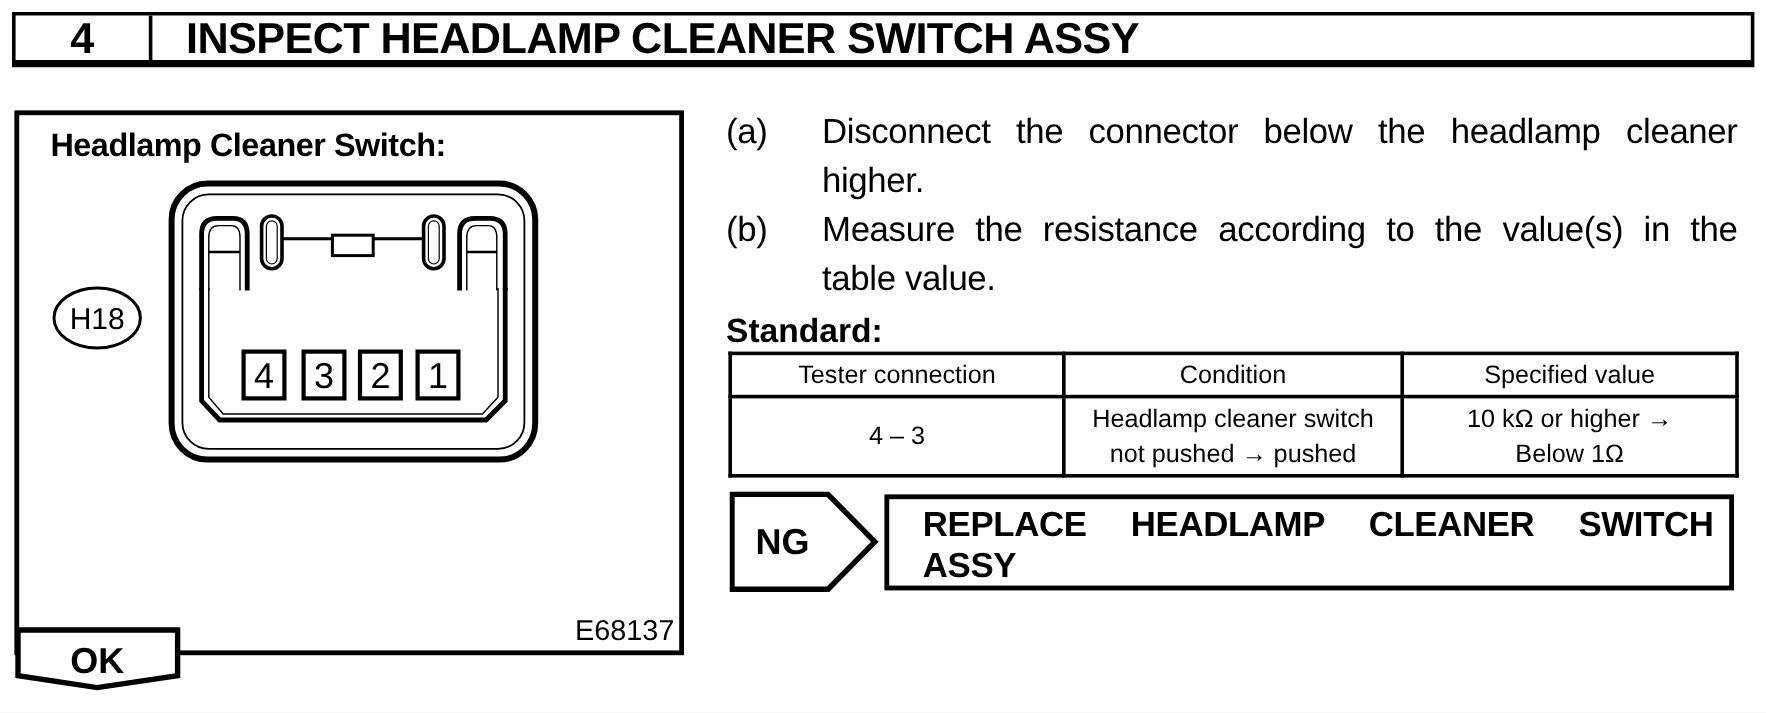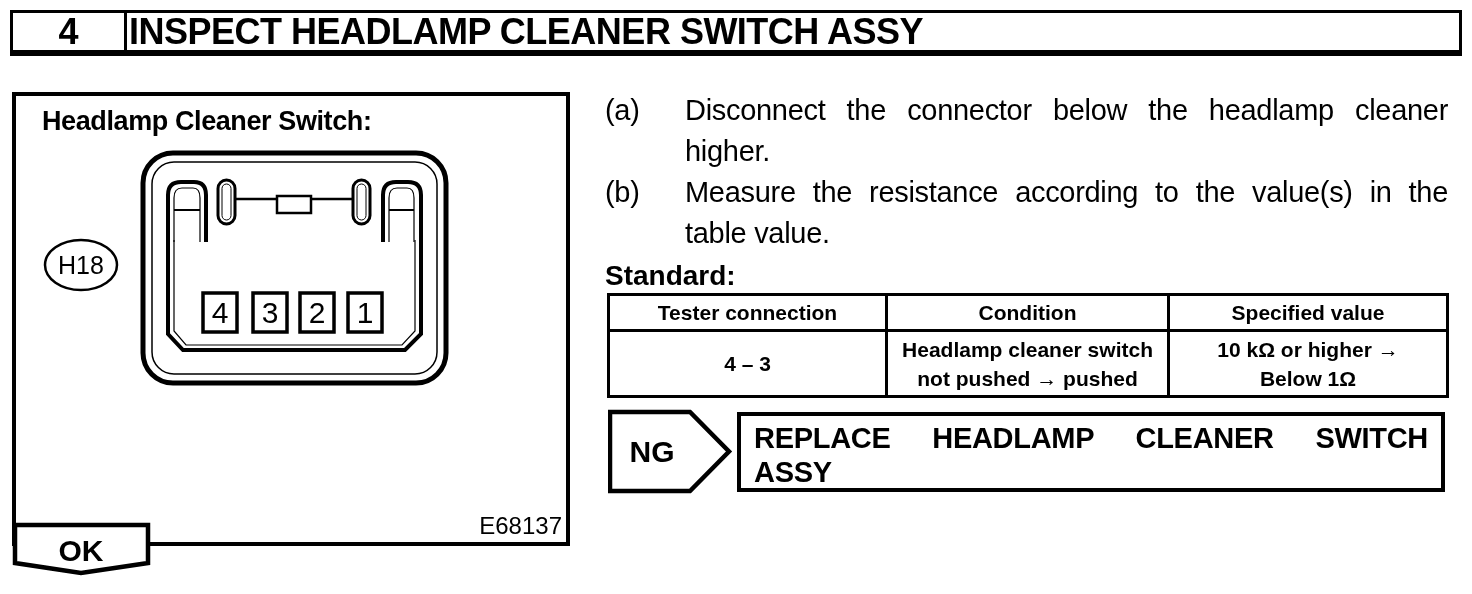--- a/index.html
+++ b/index.html
@@ -13,21 +13,21 @@
   .step-header {
     position:absolute; left:10px; top:10px; width:1452px; height:46px;
     border:3px solid #000; border-bottom-width:6px; display:flex; background:#fff;
   }
   .step-num {
     width:114px; border-right:3px solid #000; display:flex;
     align-items:center; justify-content:center;
     font-size:36px; font-weight:bold;
   }
   .step-title {
-    flex:1; display:flex; align-items:center; padding-left:2px;
+    flex:1; display:flex; align-items:center; padding-left:28px;
     font-size:36px; font-weight:bold; letter-spacing:-0.5px; white-space:nowrap;
   }
 
   
   .figure-box {
     position:absolute; left:12px; top:92px; width:558px; height:454px;
     border:4px solid #000; background:#fff;
   }
   .figure-caption {
     position:absolute; left:26px; top:10px;
@@ -49,32 +49,32 @@
     margin-top:3px; font-size:28px; font-weight:bold; line-height:37px;
   }
 
   
   .spec-table {
     position:absolute; left:607px; top:293px; width:839px;
     border-collapse:collapse; table-layout:fixed; background:#fff;
   }
   .spec-table th, .spec-table td {
     border:3px solid #000; text-align:center; vertical-align:middle;
-    font-size:21px; font-weight:bold; padding:0;
+    font-size:21px; font-weight:normal; padding:0;
   }
   .spec-table th { height:36px; }
   .spec-table td { height:66px; }
   .cell-line { display:block; line-height:29px; }
   .col-tester { width:278px; } .col-cond { width:282px; } .col-spec { width:279px; }
 
   
   .ng-arrow-svg { position:absolute; left:608px; top:408px; width:126px; height:86px; }
   .ng-action {
     position:absolute; left:737px; top:412px; width:708px; height:80px;
-    border:4px solid #000; padding:5px 13px 0 13px;
+    border:4px solid #000; padding:5px 13px 0 28px;
     font-size:29px; font-weight:bold; line-height:34px; letter-spacing:-0.3px;
   }
 
   
   .ok-arrow-svg { position:absolute; left:12px; top:521px; width:140px; height:56px; }
 
   svg text { font-family:"Liberation Sans", sans-serif; fill:#000; }
   .svg-bold { font-weight:bold; }
 </style>
 </head>

